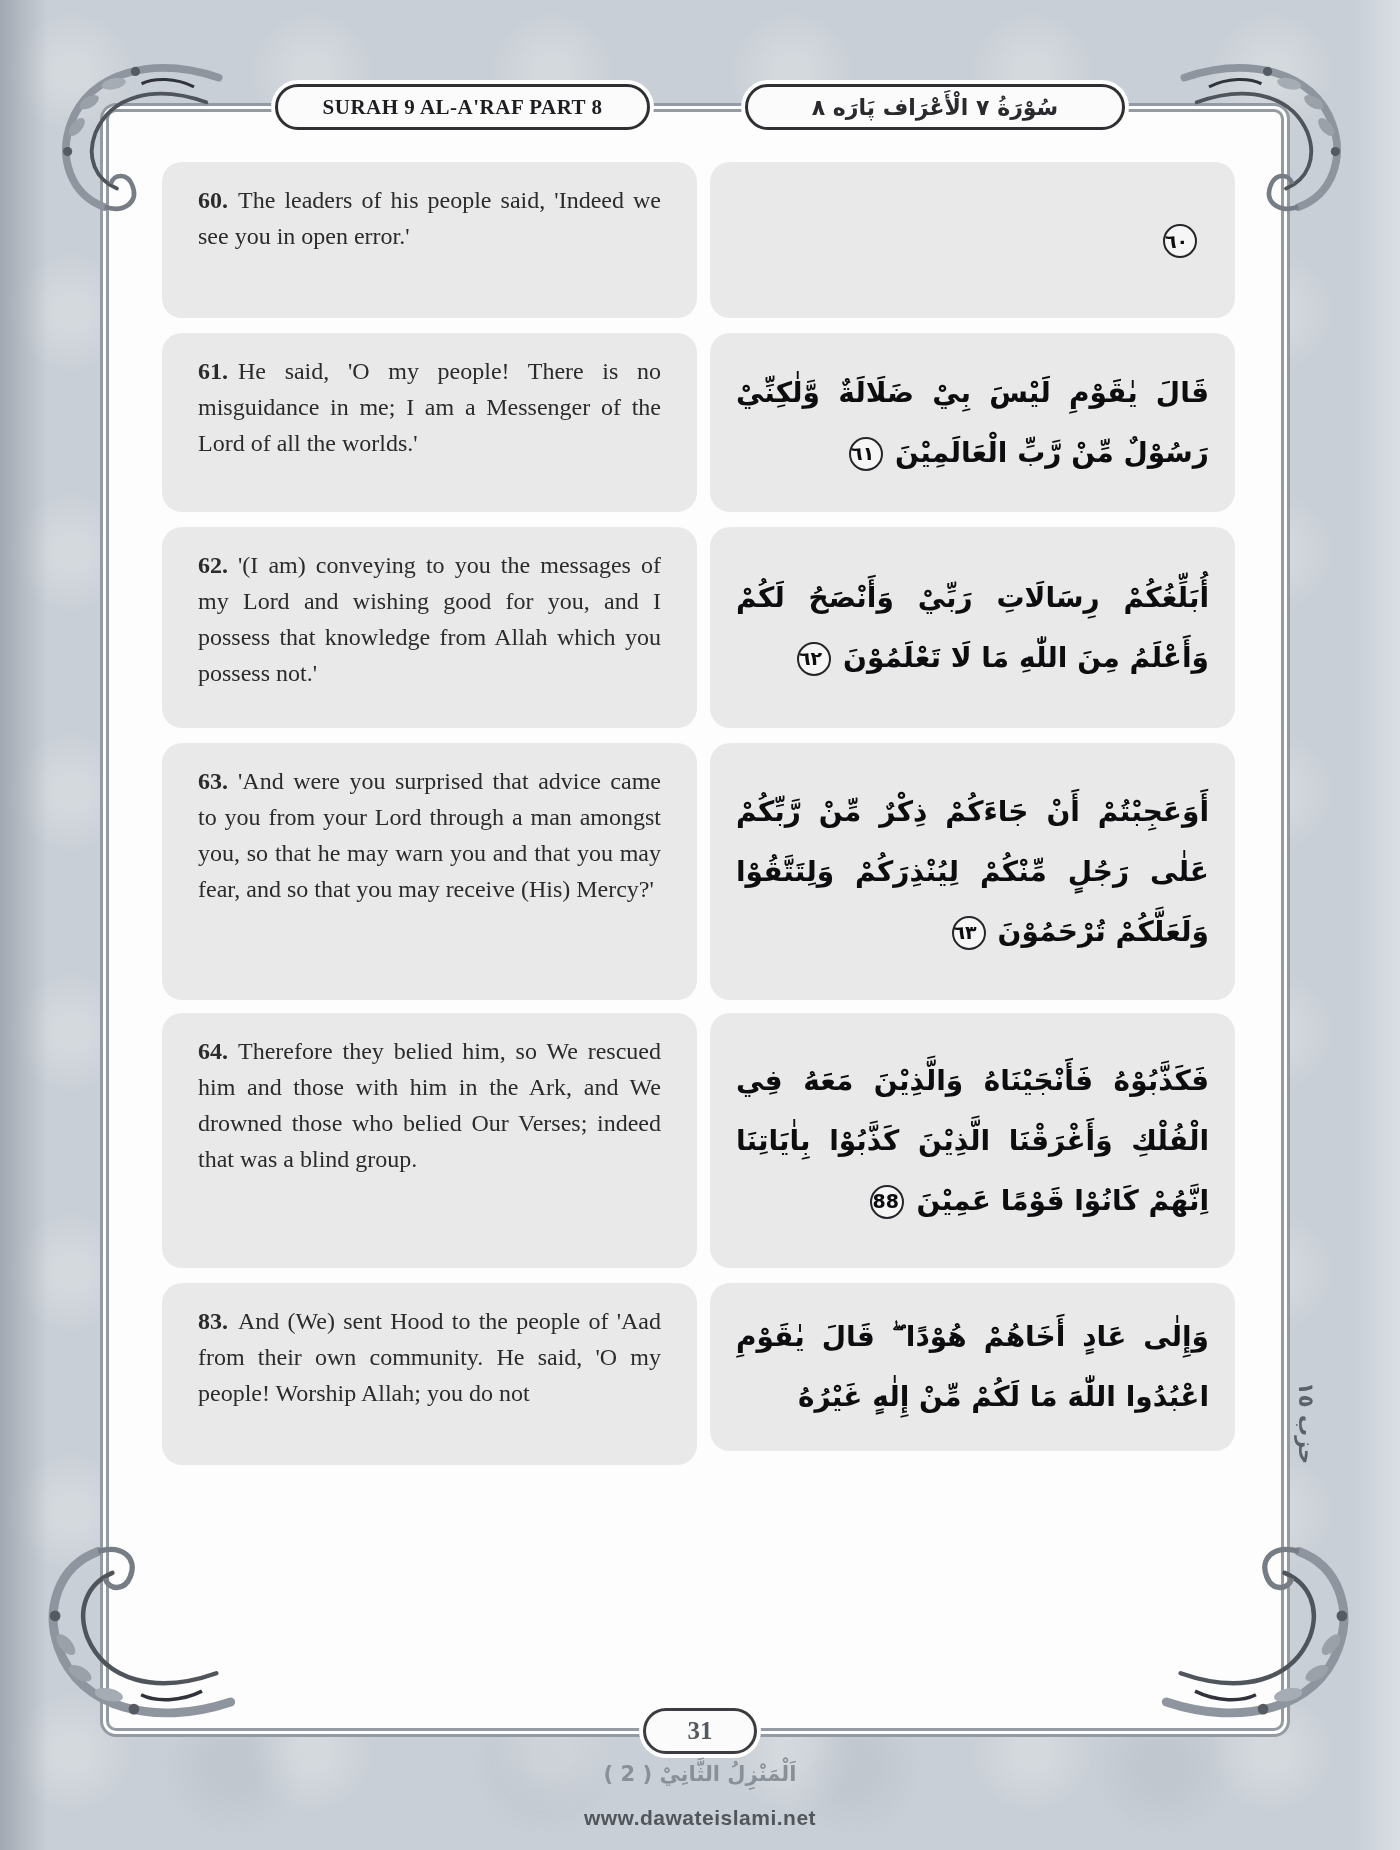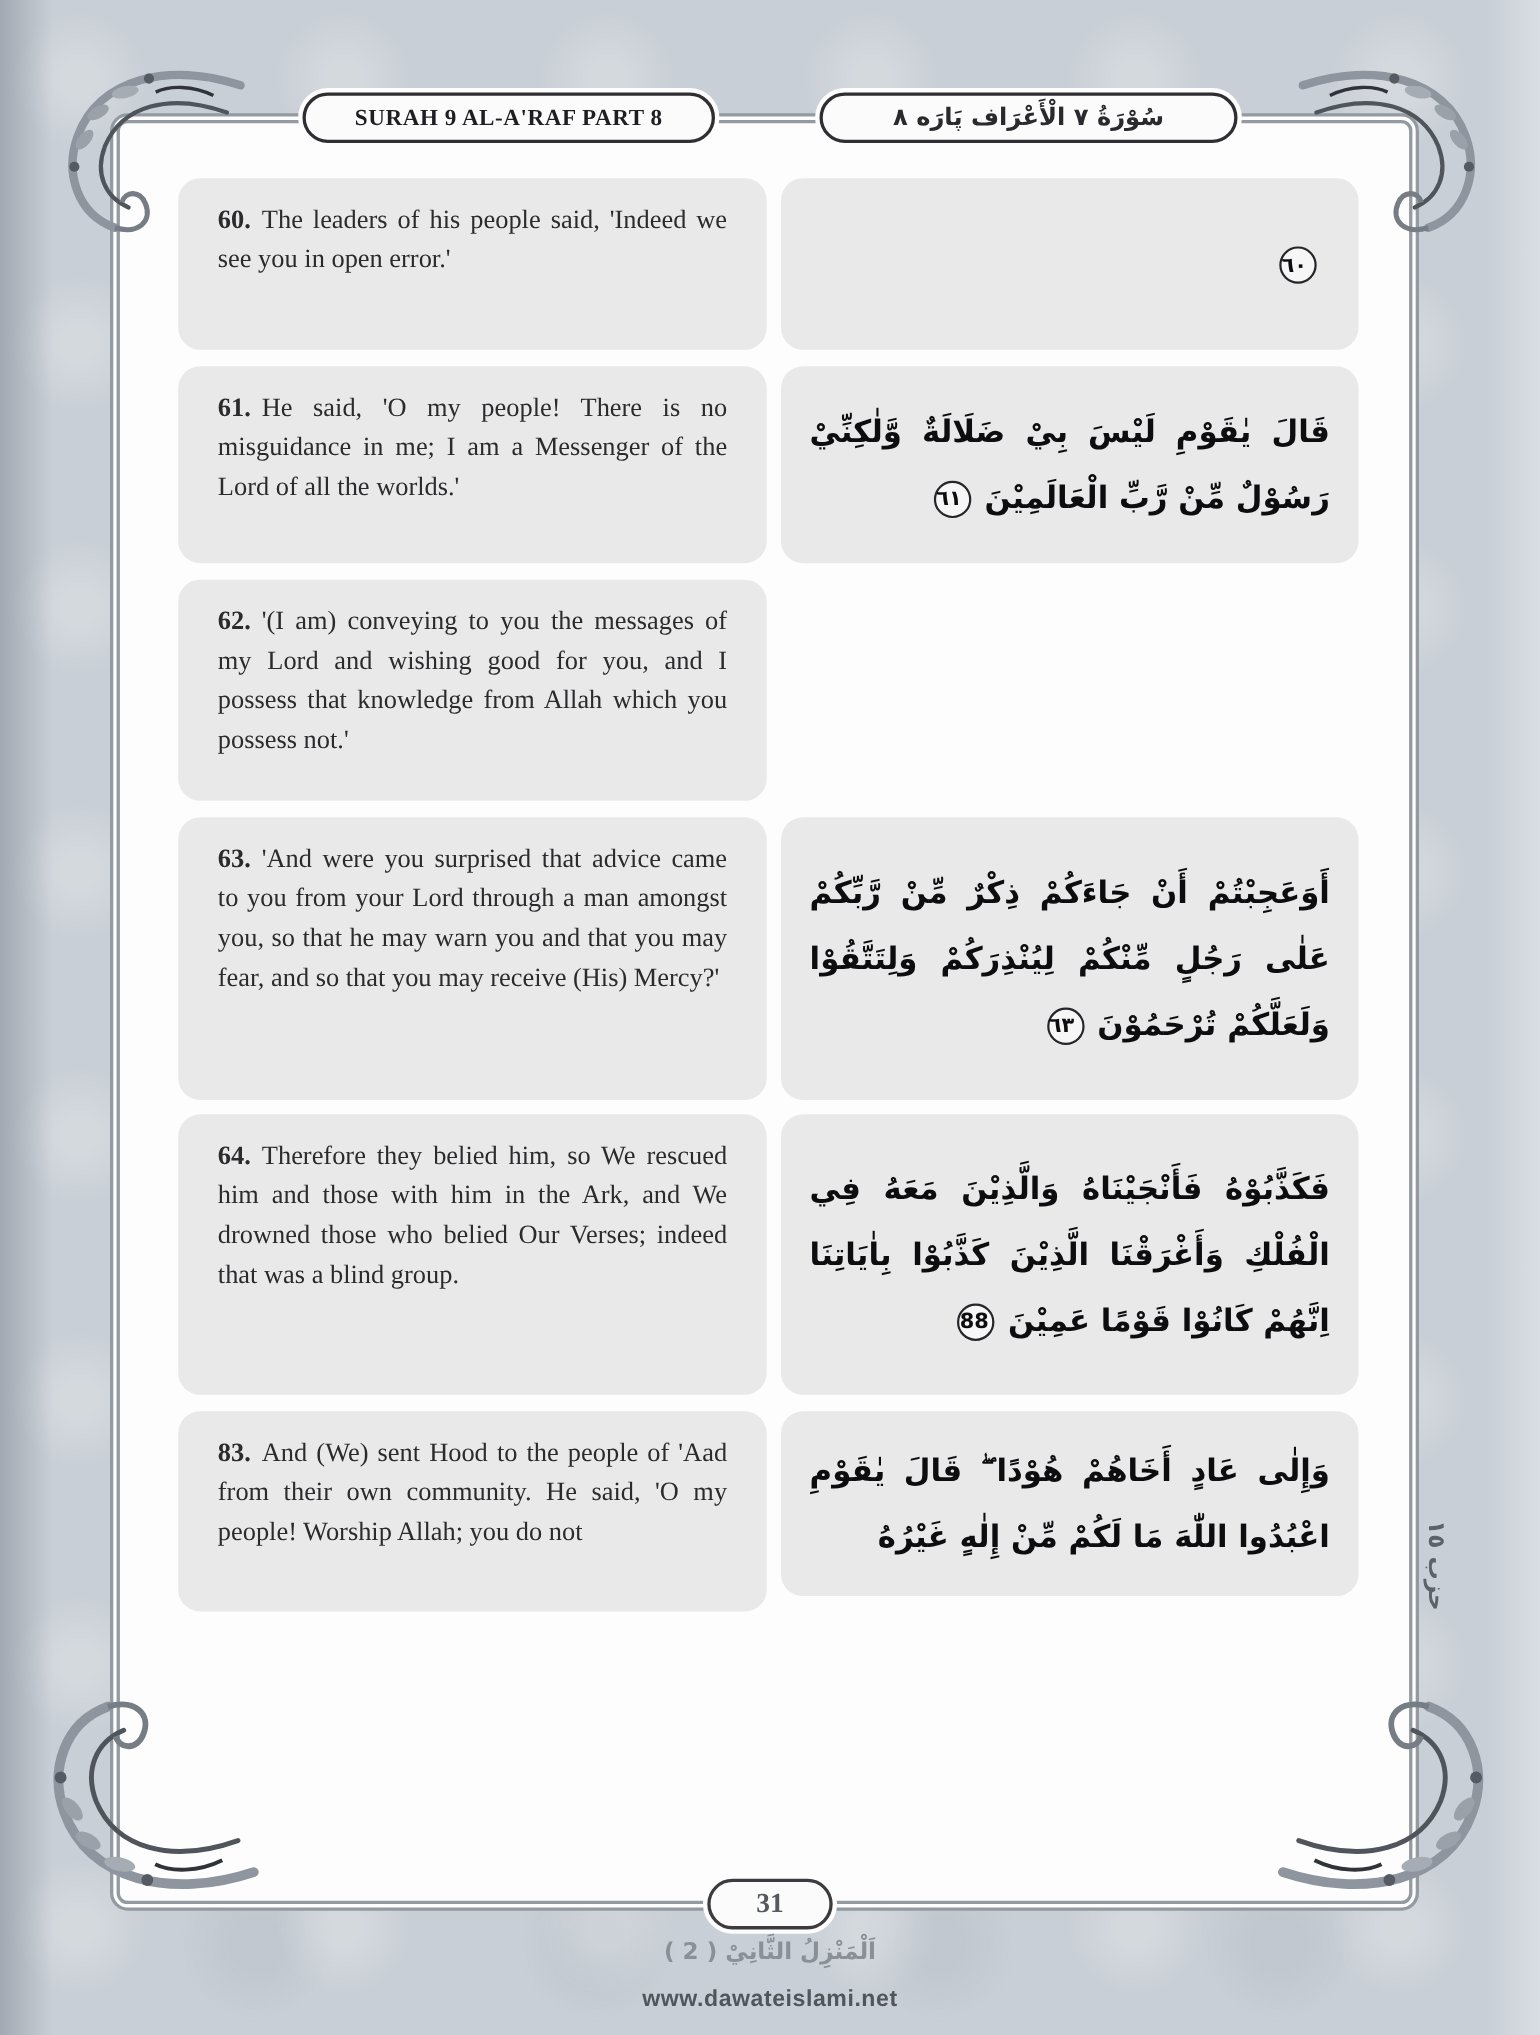--- a/index.html
+++ b/index.html
@@ -145,20 +145,27 @@
               <span>٦١</span>
             </span></div>
         </div>
     </div>
   </div>
 
   <div class="row" style="top:415px;height:201px">
     <div class="blk en">
       <p><b class="vnum">62.</b><span>'(I am) conveying to you the messages of my Lord and wishing good for you, and I possess that knowledge from Allah which you possess not.'</span></p>
     </div>
+    <div class="blk ar">
+      <div class="wrap">
+          <div class="artext"><span>أُبَلِّغُكُمْ رِسَالَاتِ رَبِّيْ وَأَنْصَحُ لَكُمْ وَأَعْلَمُ مِنَ اللّٰهِ مَا لَا تَعْلَمُوْنَ</span><span class="ayah">
+              <span>٦٢</span>
+            </span></div>
+        </div>
+    </div>
   </div>
 
   <div class="row" style="top:631px;height:257px">
     <div class="blk en">
       <p><b class="vnum">63.</b><span>'And were you surprised that advice came to you from your Lord through a man amongst you, so that he may warn you and that you may fear, and so that you may receive (His) Mercy?'</span></p>
     </div>
     <div class="blk ar">
       <div class="wrap">
           <div class="artext"><span>أَوَعَجِبْتُمْ أَنْ جَاءَكُمْ ذِكْرٌ مِّنْ رَّبِّكُمْ عَلٰى رَجُلٍ مِّنْكُمْ لِيُنْذِرَكُمْ وَلِتَتَّقُوْا وَلَعَلَّكُمْ تُرْحَمُوْنَ</span><span class="ayah">
               <span>٦٣</span>

